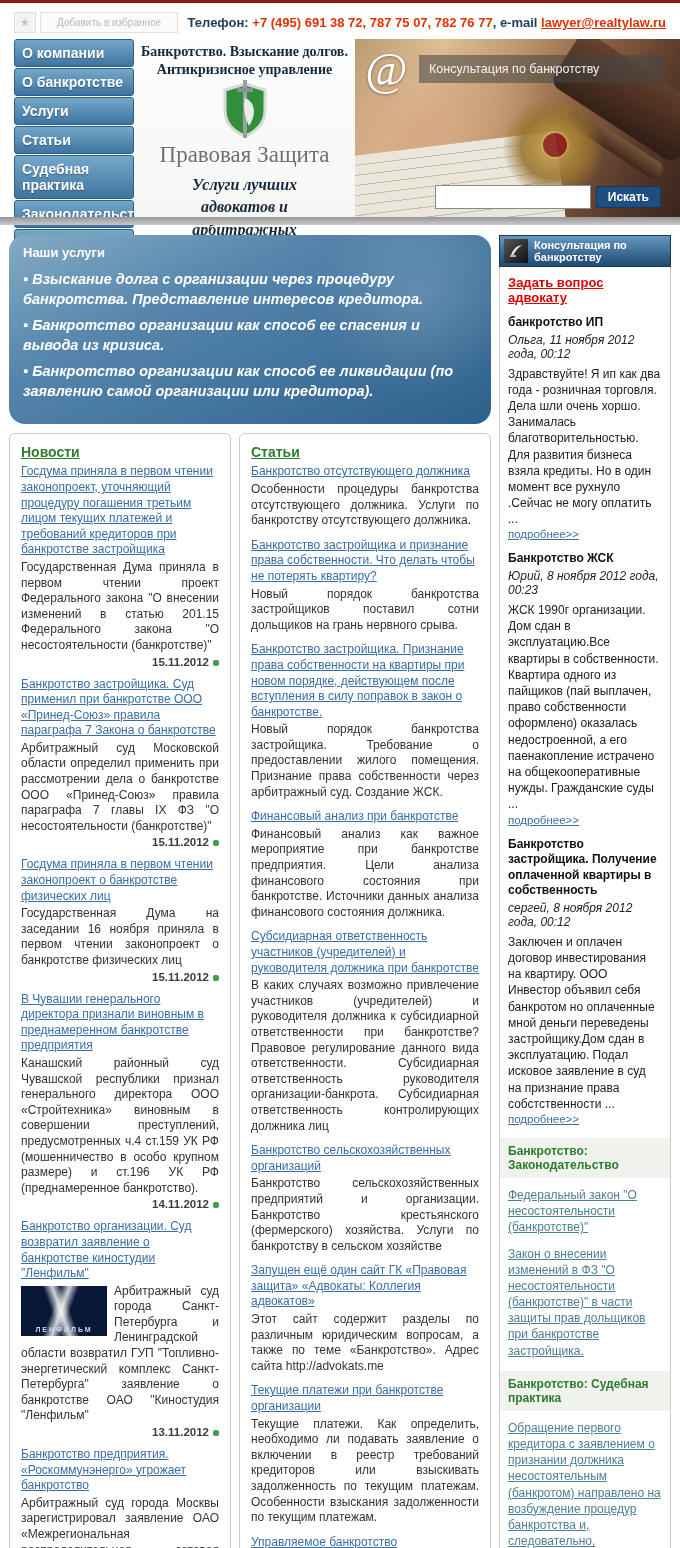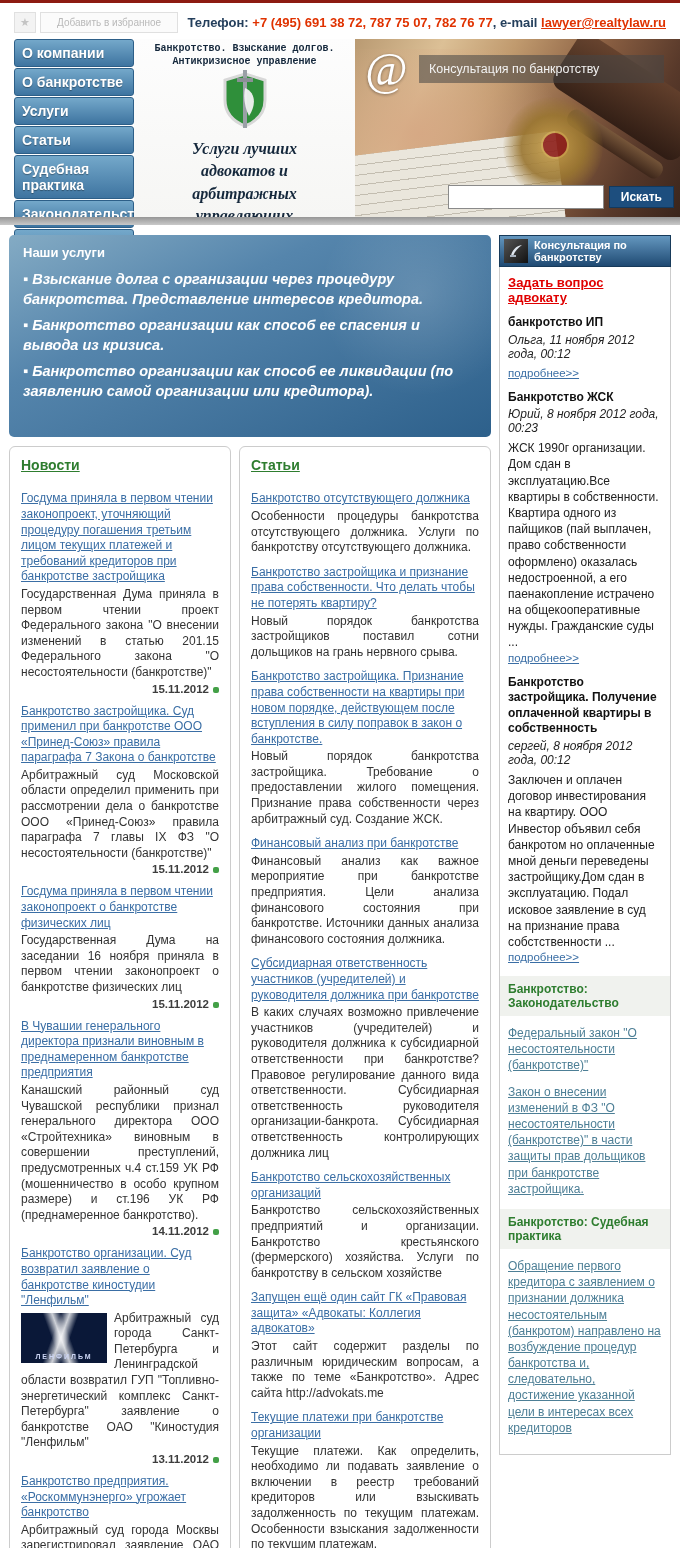--- a/index.html
+++ b/index.html
@@ -16,21 +16,21 @@
   .contact{font-size:13px;font-weight:bold;color:#243f5c;padding-top:3px;white-space:nowrap;}
   .contact .phones{color:#e03200;}
   .contact a{color:#e03200;text-decoration:underline;}
   
   .header{display:flex;padding:4px 0 0 14px;height:178px;}
   .nav{width:120px;flex:none;}
   .nav-item{display:block;background:linear-gradient(#74a8ca,#3e74a0);border:1px solid #2d5f88;border-radius:3px;
             color:#fff;font-weight:bold;font-size:14px;padding:5px 7px;margin-bottom:1px;cursor:pointer;
             text-shadow:0 1px 1px rgba(0,0,0,.35);}
   .brand{flex:1;text-align:center;padding-top:4px;background:linear-gradient(#fdfdfd,#f6f6f4);}
-  .brand-title{font-family:Liberation Mono, monospace;font-weight:bold;font-size:10px;color:#15283c;line-height:1.25;}
+  .brand-title{font-family:Liberation Serif, serif;font-weight:bold;font-size:14px;color:#15283c;line-height:1.25;}
   .shield{margin:2px auto 0;}
   .brand-name{font-family:"Liberation Serif",serif;font-size:23px;color:#707070;
               text-shadow:1px 1px 0 #fff;margin-top:0px;}
   .brand-tagline{font-family:"Liberation Serif",serif;font-weight:bold;font-size:16px;color:#15283c;
                  margin-top:6px;line-height:1.4;padding:0 20px;font-style:italic;}
   
   .banner{width:325px;flex:none;position:relative;overflow:hidden;
       background:linear-gradient(115deg,#b99a72 0%,#dcc096 22%,#c09a6e 40%,#8a5f42 62%,#58392a 82%,#3a251c 100%);}
   .hand{position:absolute;left:-30px;top:10px;width:240px;height:190px;
         background:radial-gradient(ellipse at 40% 45%,rgba(214,168,132,.95),rgba(214,168,132,0) 70%);}
@@ -41,40 +41,40 @@
   .gavel2{position:absolute;right:10px;top:96px;width:110px;height:18px;border-radius:8px;
          background:linear-gradient(#7a5a3c,#3a2418);transform:rotate(33deg);opacity:.85;}
   .emblem{position:absolute;left:148px;top:58px;width:100px;height:100px;border-radius:50%;
          background:radial-gradient(circle,#caa24b 0%,#9a7631 45%,rgba(154,118,49,0) 72%);opacity:.9;}
   .emblem::after{content:"";position:absolute;left:38px;top:34px;width:24px;height:24px;border-radius:50%;
          background:#8d1f1a;border:2px solid #caa24b;}
   .banner-at{position:absolute;top:4px;left:10px;color:#fff;font-size:46px;font-style:italic;
              font-family:"Liberation Serif",serif;text-shadow:0 1px 3px rgba(0,0,0,.4);}
   .banner-bar{position:absolute;top:16px;left:64px;right:16px;background:rgba(70,70,70,.55);
               color:#f2f2f2;font-size:12.5px;padding:7px 10px;}
-  .banner-search{position:absolute;bottom:8px;right:6px;display:flex;gap:5px;align-items:center;}
+  .banner-search{position:absolute;bottom:8px;right:19px;display:flex;gap:5px;align-items:center;}
   .search-input{width:150px;height:20px;border:1px solid #8a8a8a;background:#fff;}
   .search-btn{background:#1d4e7e;color:#fff;font-weight:bold;font-size:12px;border:1px solid #12395e;
               padding:3px 11px;cursor:pointer;}
   .divider{height:8px;background:linear-gradient(#969696,#c9c9c9);}
   
   .content{flex:1;display:flex;gap:8px;padding:10px 9px 14px 9px;align-items:flex-start;}
   .main{flex:1;min-width:0;}
-  .services{background:linear-gradient(155deg,#84abc4 0%,#5585ac 35%,#2d608b 100%);border-radius:5px;
-            color:#fff;padding:10px 14px 29px;position:relative;overflow:hidden;}
+  .services{background:linear-gradient(155deg,#84abc4 0%,#5585ac 35%,#2d608b 100%);border-radius:16px;
+            color:#fff;padding:10px 14px 16px;position:relative;overflow:hidden;}
   .services::after{content:"";position:absolute;right:-40px;top:-50px;width:220px;height:220px;border-radius:50%;
             background:radial-gradient(circle,rgba(255,255,255,.16),rgba(255,255,255,0) 65%);}
   .services-title{font-size:13px;font-weight:bold;margin:0 0 10px;}
   .service-item{font-size:14.5px;font-weight:bold;font-style:italic;margin:7px 0;line-height:1.35;}
   .service-item::before{content:"▪  ";font-style:normal;}
   .cols{display:flex;gap:8px;margin-top:9px;align-items:flex-start;}
   .col-news{width:222px;flex:none;}
   .col-articles{flex:1;min-width:0;}
   .box{background:#fff;border:1px solid #ccc;border-radius:6px;padding:9px 11px;box-sizing:border-box;}
-  .col-title{color:#2e7d2f;font-weight:bold;font-size:14px;text-decoration:underline;display:inline-block;margin-bottom:18px;}
+  .col-title{color:#2e7d2f;font-weight:bold;font-size:14px;text-decoration:underline;display:inline-block;margin-bottom:4px;}
   .item{margin-bottom:9px;}
   .item-title{display:block;color:#3a6ea5;text-decoration:underline;font-size:12px;line-height:1.3;cursor:pointer;}
   .item-body{font-size:12px;color:#333;text-align:justify;line-height:1.3;margin-top:2px;}
   .item-date{text-align:right;font-size:11.5px;color:#3d3d3d;font-weight:bold;margin-top:2px;}
   .dot{display:inline-block;width:6px;height:6px;background:#43a047;border-radius:2px;margin-left:4px;}
   .lenfilm{float:left;width:86px;height:50px;margin:2px 7px 2px 0;background:#0a1838;position:relative;
     background-image:linear-gradient(70deg,transparent 38%,rgba(255,255,255,.8) 47%,transparent 56%),
                      linear-gradient(110deg,transparent 38%,rgba(255,255,255,.8) 47%,transparent 56%);}
   .lenfilm span{position:absolute;bottom:2px;left:0;right:0;text-align:center;color:#cdd6f4;
     font-size:7px;letter-spacing:2px;font-weight:bold;}
@@ -130,20 +130,21 @@
 
     <div class="brand">
       <div class="brand-title">Банкротство. Взыскание долгов.</div>
       <div class="brand-title">Антикризисное управление</div>
       <svg class="shield" width="52" height="58" viewBox="0 0 52 58">
         <path d="M26 4 L46 10 L46 30 C46 44 36 52 26 56 C16 52 6 44 6 30 L6 10 Z" fill="#2f8f3a" stroke="#d8d8d8" stroke-width="3"></path>
         <rect x="24" y="0" width="4" height="58" fill="#9aa0a6"></rect>
         <rect x="18" y="8" width="16" height="4" fill="#8b9096"></rect>
         <path d="M26 18 C36 22 38 34 30 46 C26 38 24 28 26 18 Z" fill="#f2f2f2" opacity="0.95"></path>
       </svg>
+      <div class="brand-name">Правовая Защита</div>
       <div class="brand-tagline">Услуги лучших адвокатов и арбитражных управляющих</div>
     </div>
 
     <div class="banner">
       <div class="hand"></div>
       <div class="paper"></div>
       <div class="gavel"></div>
       <div class="gavel2"></div>
       <div class="emblem"></div>
       <div class="banner-at">@</div>
@@ -273,20 +274,21 @@
             </svg>
         </span>
         <span>Консультация по банкротству</span>
       </div>
       <div class="sb-body">
         <a class="ask-link">Задать вопрос адвокату</a>
 
         <div>
           <div class="q-title">банкротство ИП</div>
           <div class="q-author">Ольга, 11 ноября 2012 года, 00:12</div>
+          <div class="q-body">Здравствуйте! Я ип как два года - розничная торговля. Дела шли очень хоршо. Занималась благотворительностью. Для развития бизнеса взяла кредиты. Но в один момент все рухнуло .Сейчас не могу оплатить ...</div>
           <a class="q-more">подробнее&gt;&gt;</a>
         </div>
         <div>
           <div class="q-title">Банкротство ЖСК</div>
           <div class="q-author">Юрий, 8 ноября 2012 года, 00:23</div>
           <div class="q-body">ЖСК 1990г организации. Дом сдан в эксплуатацию.Все квартиры в собственности. Квартира одного из пайщиков (пай выплачен, право собственности оформлено) оказалась недостроенной, а его паенакопление истрачено на общекооперативные нужды. Гражданские суды ...</div>
           <a class="q-more">подробнее&gt;&gt;</a>
         </div>
         <div>
           <div class="q-title">Банкротство застройщика. Получение оплаченной квартиры в собственность</div>

